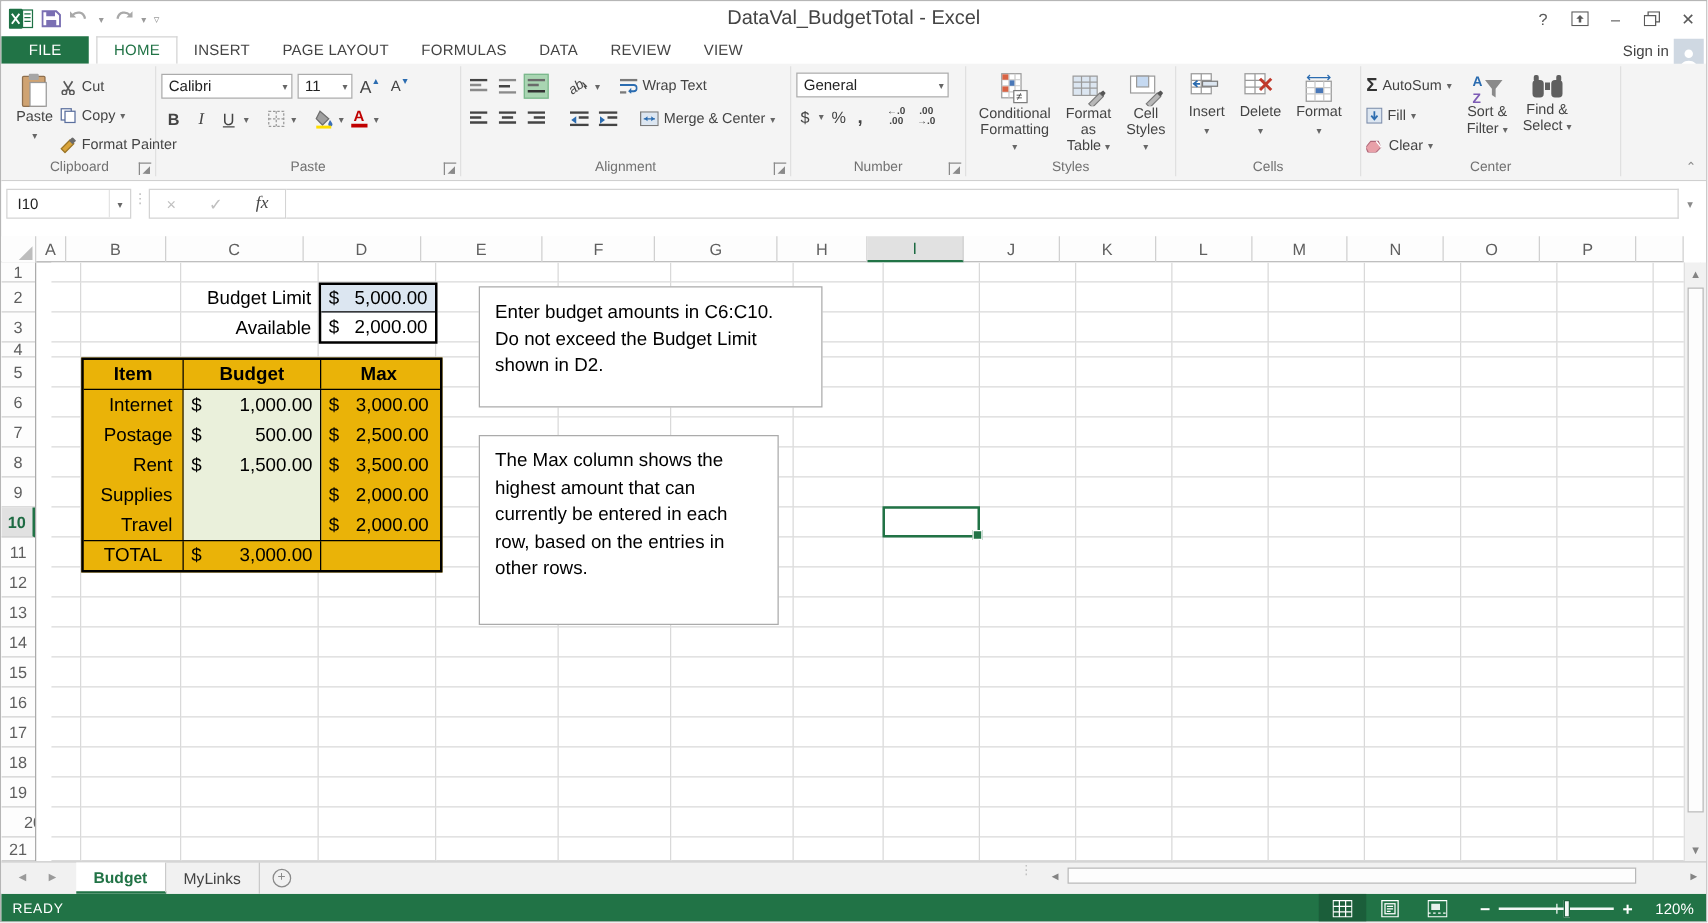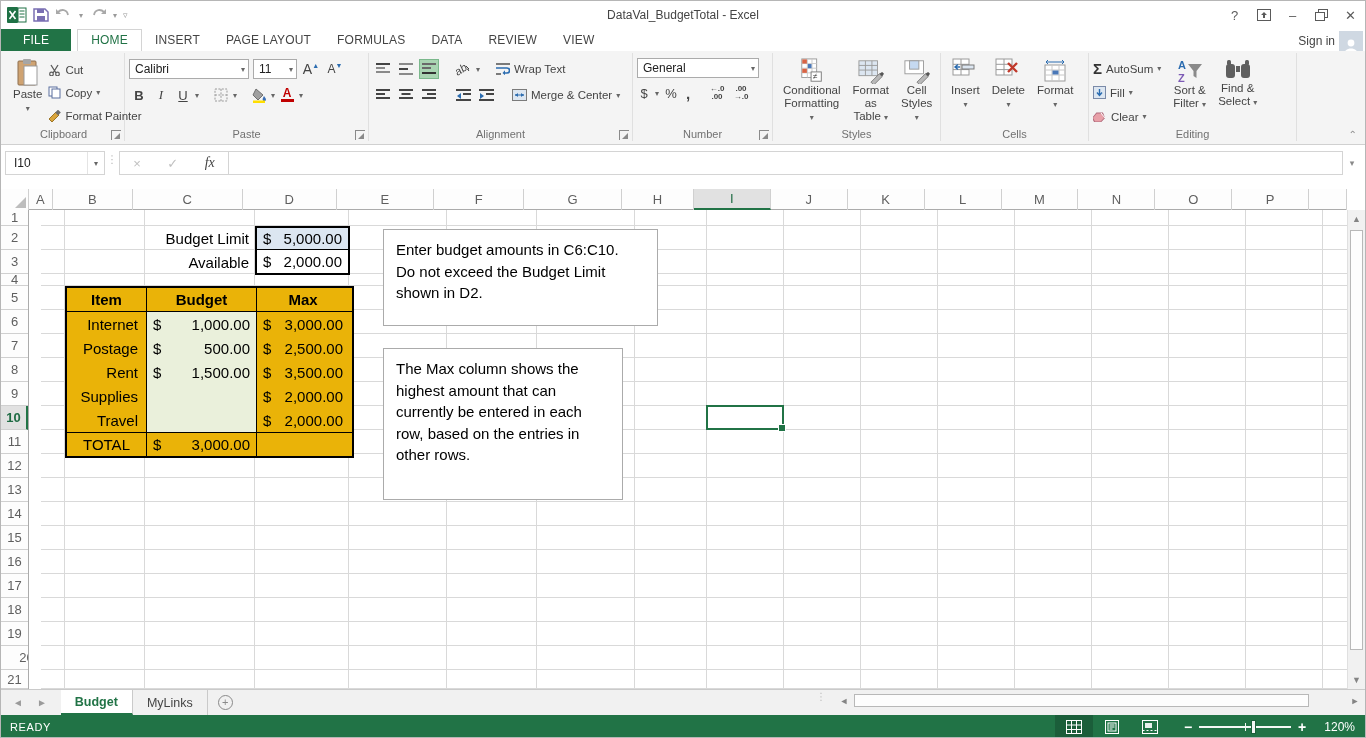--- a/index.html
+++ b/index.html
@@ -5,21 +5,21 @@
   * { box-sizing: border-box; margin:0; padding:0; }
   html,body { width:1366px; height:738px; overflow:hidden; }
   body { font-family:"Liberation Sans", sans-serif; background:#fff; color:#444; font-size:12px; -webkit-font-smoothing:antialiased; }
   .window { position:relative; width:1366px; height:738px; border:1px solid #B6B6B6; background:#fff; overflow:hidden; }
 
   
   .titlebar { height:28px; display:flex; align-items:center; position:relative; background:#fff; }
   .qat { display:flex; align-items:center; gap:6px; padding-left:6px; }
   .qat .mini-caret { font-size:8px; color:#9a9a9a; }
   .excel-logo { width:20px; height:20px; position:relative; }
-  .title-center { position:absolute; left:0; right:0; text-align:center; font-size:12px; color:#444; pointer-events:none; }
+  .title-center { position:absolute; left:0; right:0; text-align:center; font-size:16px; color:#444; pointer-events:none; }
   .win-controls { margin-left:auto; display:flex; align-items:center; height:28px; }
   .win-btn { width:29px; height:22px; display:flex; align-items:center; justify-content:center; color:#5a5a5a; font-size:13px; cursor:default; }
   .undo-redo { color:#a9a9a9; }
 
   
   .tabrow { height:22px; display:flex; align-items:flex-end; background:#fff; position:relative; }
   .rtab { padding:3px 13px 4px 13px; font-size:12px; color:#444; letter-spacing:.2px; }
   .rtab.file { background:#217346; color:#fff; padding:4px 22px; margin-right:6px; }
   .rtab.active { background:#fff; color:#217346; border:1px solid #d4d4d4; border-bottom:none; }
   .signin { position:absolute; right:30px; bottom:3px; font-size:12px; color:#444; }
@@ -236,21 +236,21 @@
           <span>Format Painter</span>
         </div>
       </div>
       <div class="rgroup-label">Clipboard</div>
       <div class="dlg-launcher"></div>
     </div>
 
     <div class="rgroup" style="width:244px;">
       <div class="vstack" style="width:100%; gap:4px; padding-top:3px;">
         <div class="smallrow">
-          <div class="combo" style="width:120px;">
+          <div class="combo" style="width:105px;">
             <span>Calibri</span>
               <span class="caret">▾</span>
           </div>
           <div class="combo" style="width:44px;">
             <span>11</span>
               <span class="caret">▾</span>
           </div>
           <span class="fontbtn" style="font-size:14px;">A<span style="font-size:7px;color:#2b6cb0;margin-top:-8px;">▲</span></span>
           <span class="fontbtn" style="font-size:12px;">A<span style="font-size:7px;color:#2b6cb0;margin-top:-8px;">▼</span></span>
         </div>
@@ -518,21 +518,21 @@
         <svg width="26" height="24" viewBox="0 0 26 24">
             <rect x="2" y="2" width="4" height="5" rx="1.5" fill="#5f5f5f"></rect>
             <rect x="20" y="2" width="4" height="5" rx="1.5" fill="#5f5f5f"></rect>
             <rect x="1" y="6" width="9" height="14" rx="3" fill="#5f5f5f"></rect>
             <rect x="16" y="6" width="9" height="14" rx="3" fill="#5f5f5f"></rect>
             <rect x="11" y="8" width="4" height="6" fill="#5f5f5f"></rect>
           </svg>
         <span>Find &amp;</span>
         <span><span>Select</span> <span class="caret">▾</span></span>
       </div>
-      <div class="rgroup-label">Editing</div>
+      <div class="rgroup-label">Center</div>
     </div>
 
     <div style="position:absolute; right:8px; bottom:4px; color:#8a8a8a; font-size:10px;">⌃</div>
   </div>
 
   <div class="formulabar">
     <div class="namebox">
       <span>I10</span>
       <span class="caret">▾</span>
     </div>

